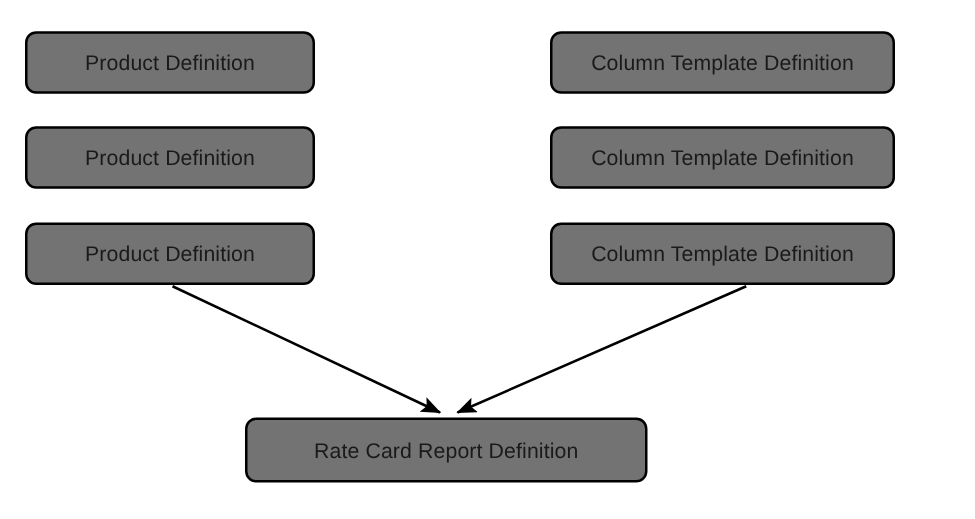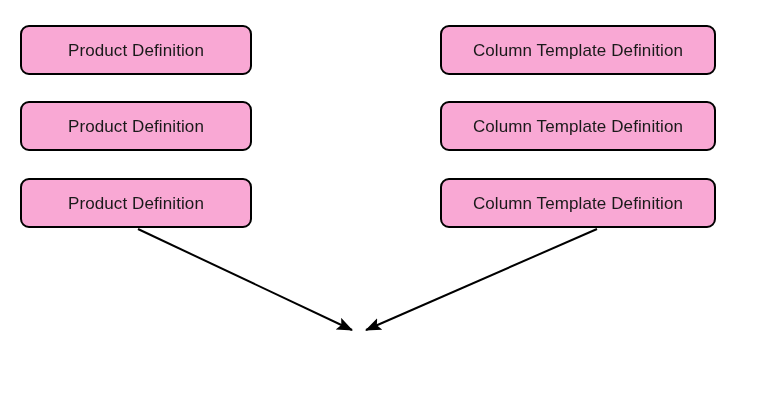--- a/index.html
+++ b/index.html
@@ -25,21 +25,21 @@
     top: 0;
     width: 780px;
     height: 415px;
     pointer-events: none;
   }
   .node {
     position: absolute;
     box-sizing: border-box;
     border: 2px solid #000000;
     border-radius: 9px;
-    background: #f9a8d4;
+    background: #737373;
     display: flex;
     align-items: center;
     justify-content: center;
     z-index: 2;
   }
   .node-label {
     font-size: 17px;
     line-height: 1;
     color: #1a1a1a;
     letter-spacing: 0.1px;
@@ -92,14 +92,17 @@
   </div>
 
   <div class="node col-right row-2">
     <span class="node-label">Column Template Definition</span>
   </div>
 
   <div class="node col-right row-3">
     <span class="node-label">Column Template Definition</span>
   </div>
 
+  <div class="node node-target">
+    <span class="node-label">Rate Card Report Definition</span>
+  </div>
 
 </div>
 
 </body></html>

